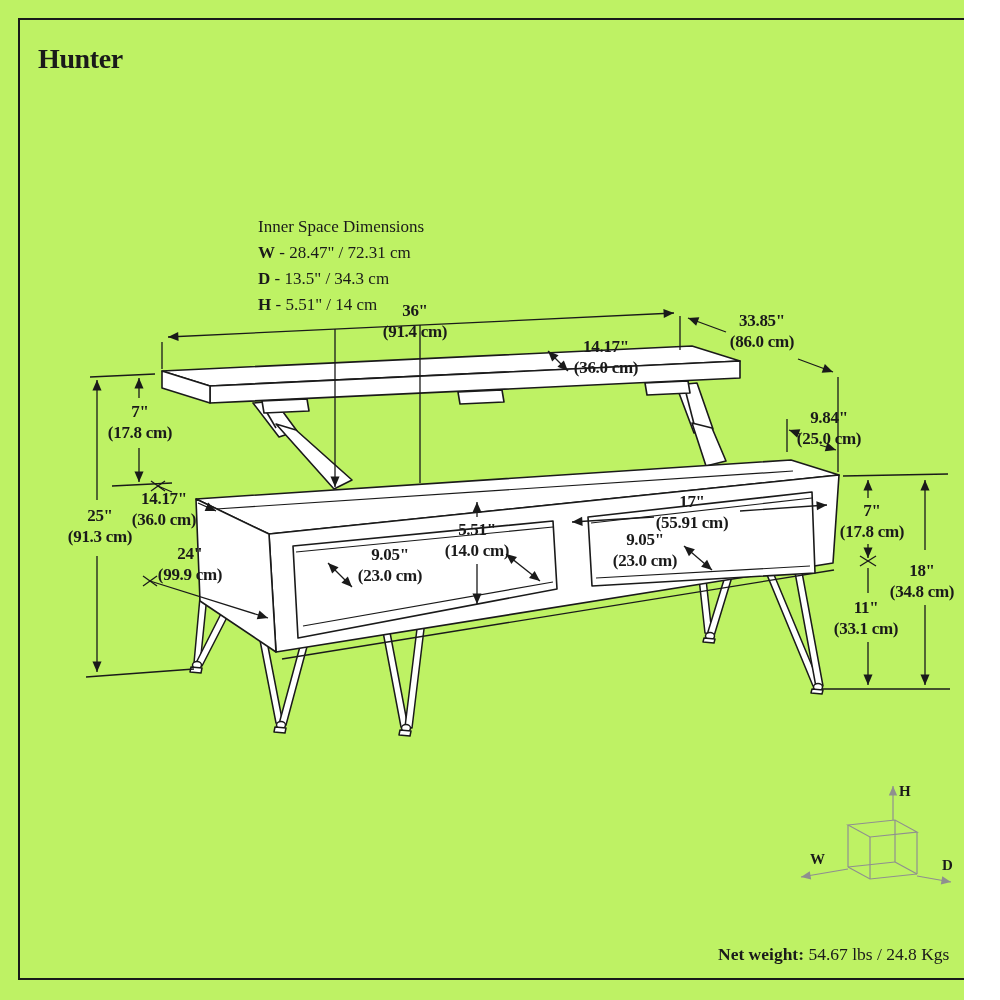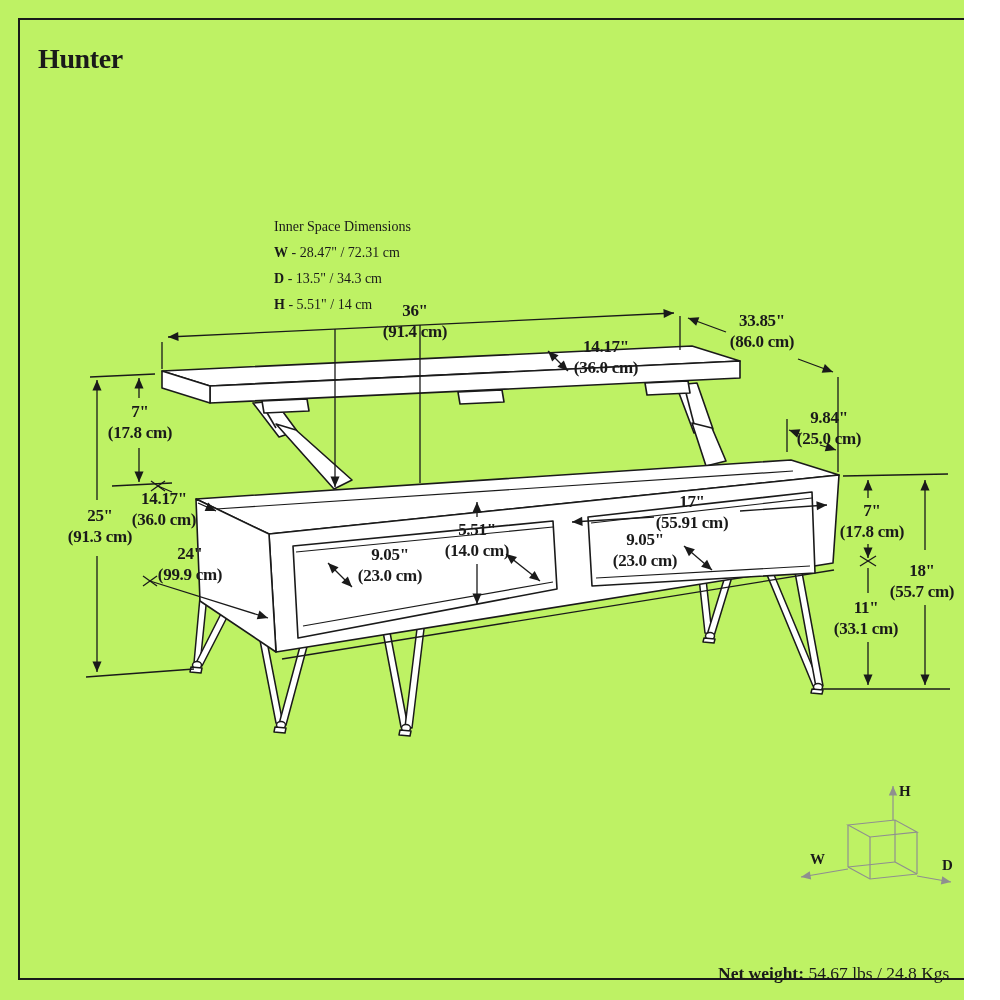--- a/index.html
+++ b/index.html
@@ -2,30 +2,30 @@
 <html><head>
 <meta charset="utf-8">
 <style>
   html,body{margin:0;padding:0;background:#ffffff;}
   #stage{position:relative;width:964px;height:1000px;background:#bef264;overflow:hidden;
          font-family:Liberation Serif, serif;color:#1a1a1a;}
   .frame{position:absolute;left:18px;top:18px;width:962px;height:962px;
          border:2px solid #1a1a1a;box-sizing:border-box;}
   .title{position:absolute;left:38px;top:42px;font-weight:bold;font-size:28px;
          line-height:34px;letter-spacing:-0.4px;color:#1a1a1a;}
-  .inner-space{position:absolute;left:274px;top:214px;font-size:14px;line-height:26px;color:#1a1a1a;}
+  .inner-space{position:absolute;left:258px;top:214px;font-size:17px;line-height:26px;color:#1a1a1a;}
   .inner-space .hd{font-weight:normal;}
   .inner-space b{font-weight:bold;}
   svg{position:absolute;left:0;top:0;}
   .dim{position:absolute;transform:translateX(-50%);text-align:center;
        font-weight:bold;font-size:17px;line-height:21px;letter-spacing:-0.3px;
        color:#1a1a1a;white-space:nowrap;}
   .dim .gap{}
   .axis-label{position:absolute;font-weight:bold;font-size:15px;color:#1a1a1a;}
-  .net-weight{position:absolute;left:718px;top:944px;font-size:17.5px;color:#1a1a1a;white-space:nowrap;margin-top:19px;}
+  .net-weight{position:absolute;left:718px;top:944px;font-size:17.5px;color:#1a1a1a;white-space:nowrap;}
   .net-weight b{font-weight:bold;}
 </style>
 </head>
 <body>
 
 <div id="stage">
   <div class="frame"></div>
 
   <div class="title">
     <div>Hunter</div>
@@ -216,21 +216,21 @@
   <div class="dim" style="left:872px;top:500px;">
     <div>7"</div>
       <div>(17.8 cm)</div>
   </div>
   <div class="dim" style="left:866px;top:597px;">
     <div>11"</div>
       <div>(33.1 cm)</div>
   </div>
   <div class="dim" style="left:922px;top:560px;">
     <div>18"</div>
-      <div>(55.7 cm)</div>
+      <div>(34.8 cm)</div>
   </div>
 
   <div class="axis-label" style="left:899px;top:783px;">H</div>
   <div class="axis-label" style="left:810px;top:851px;">W</div>
   <div class="axis-label" style="left:942px;top:857px;">D</div>
 
   <div class="net-weight">
     <b>Net weight:</b><span> 54.67 lbs / 24.8 Kgs</span>
   </div>
 </div>

